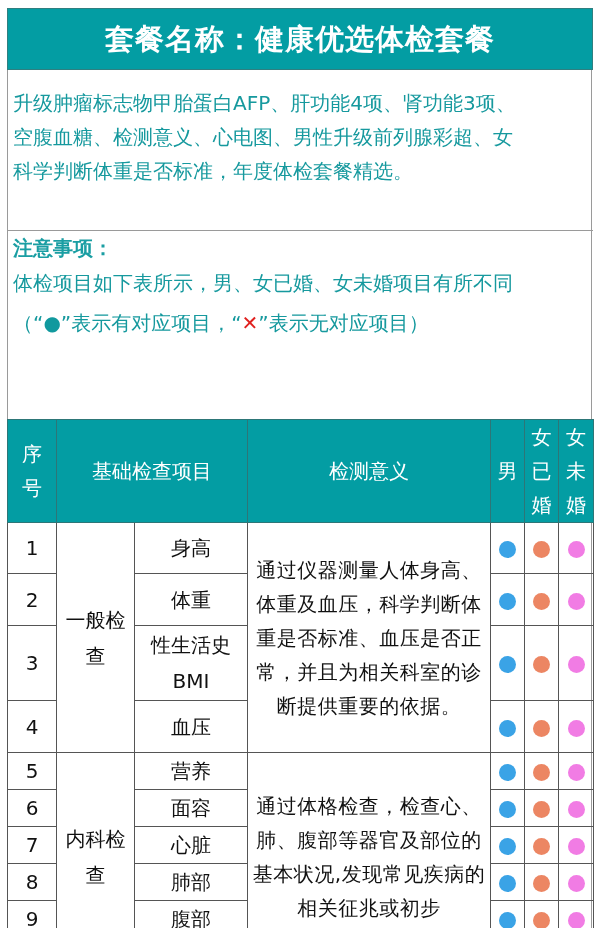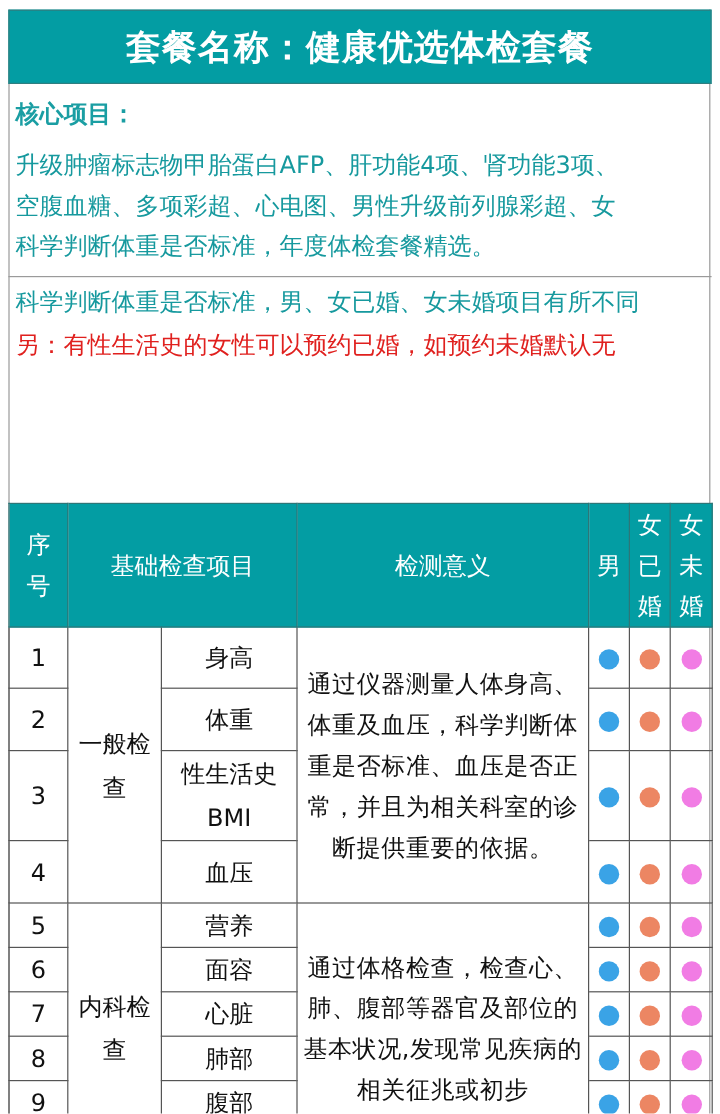--- a/index.html
+++ b/index.html
@@ -30,32 +30,34 @@
   .dot.pink { background:#f17ce4; }
 </style>
 </head>
 <body>
 
 <div class="frame"></div>
 
 <div class="title-bar">套餐名称：健康优选体检套餐</div>
 
 <div class="section" style="top:78px;">
-  <div class="sec-head" style="line-height:34px;">核心项目：</div>
   <div style="height:8px;"></div>
   <div class="teal-text">升级肿瘤标志物甲胎蛋白AFP、肝功能4项、肾功能3项、</div>
-  <div class="teal-text">空腹血糖、多项彩超、心电图、男性升级前列腺彩超、女</div>
+  <div class="teal-text">空腹血糖、检测意义、心电图、男性升级前列腺彩超、女</div>
   <div class="teal-text">科学判断体重是否标准，年度体检套餐精选。</div>
 </div>
 
 <div class="divider" style="top:230px;"></div>
 
 <div class="section" style="top:232px;">
-  <div class="teal-text" style="line-height:38px;">科学判断体重是否标准，男、女已婚、女未婚项目有所不同</div>
-  <div class="red-text">另：有性生活史的女性可以预约已婚，如预约未婚默认无</div>
+  <div class="sec-head" style="line-height:32px;">注意事项：</div>
+  <div class="teal-text" style="line-height:38px;">体检项目如下表所示，男、女已婚、女未婚项目有所不同</div>
+  <div class="teal-text" style="line-height:42px;">
+    <span>（“</span><span class="legend-dot">●</span><span>”表示有对应项目，“</span><span class="legend-x">✕</span><span>”表示无对应项目）</span>
+  </div>
 </div>
 
 <table class="exam">
   <colgroup>
     <col style="width:49px">
       <col style="width:78px">
       <col style="width:113px">
       <col style="width:243px">
     <col style="width:34px">
       <col style="width:34px">

